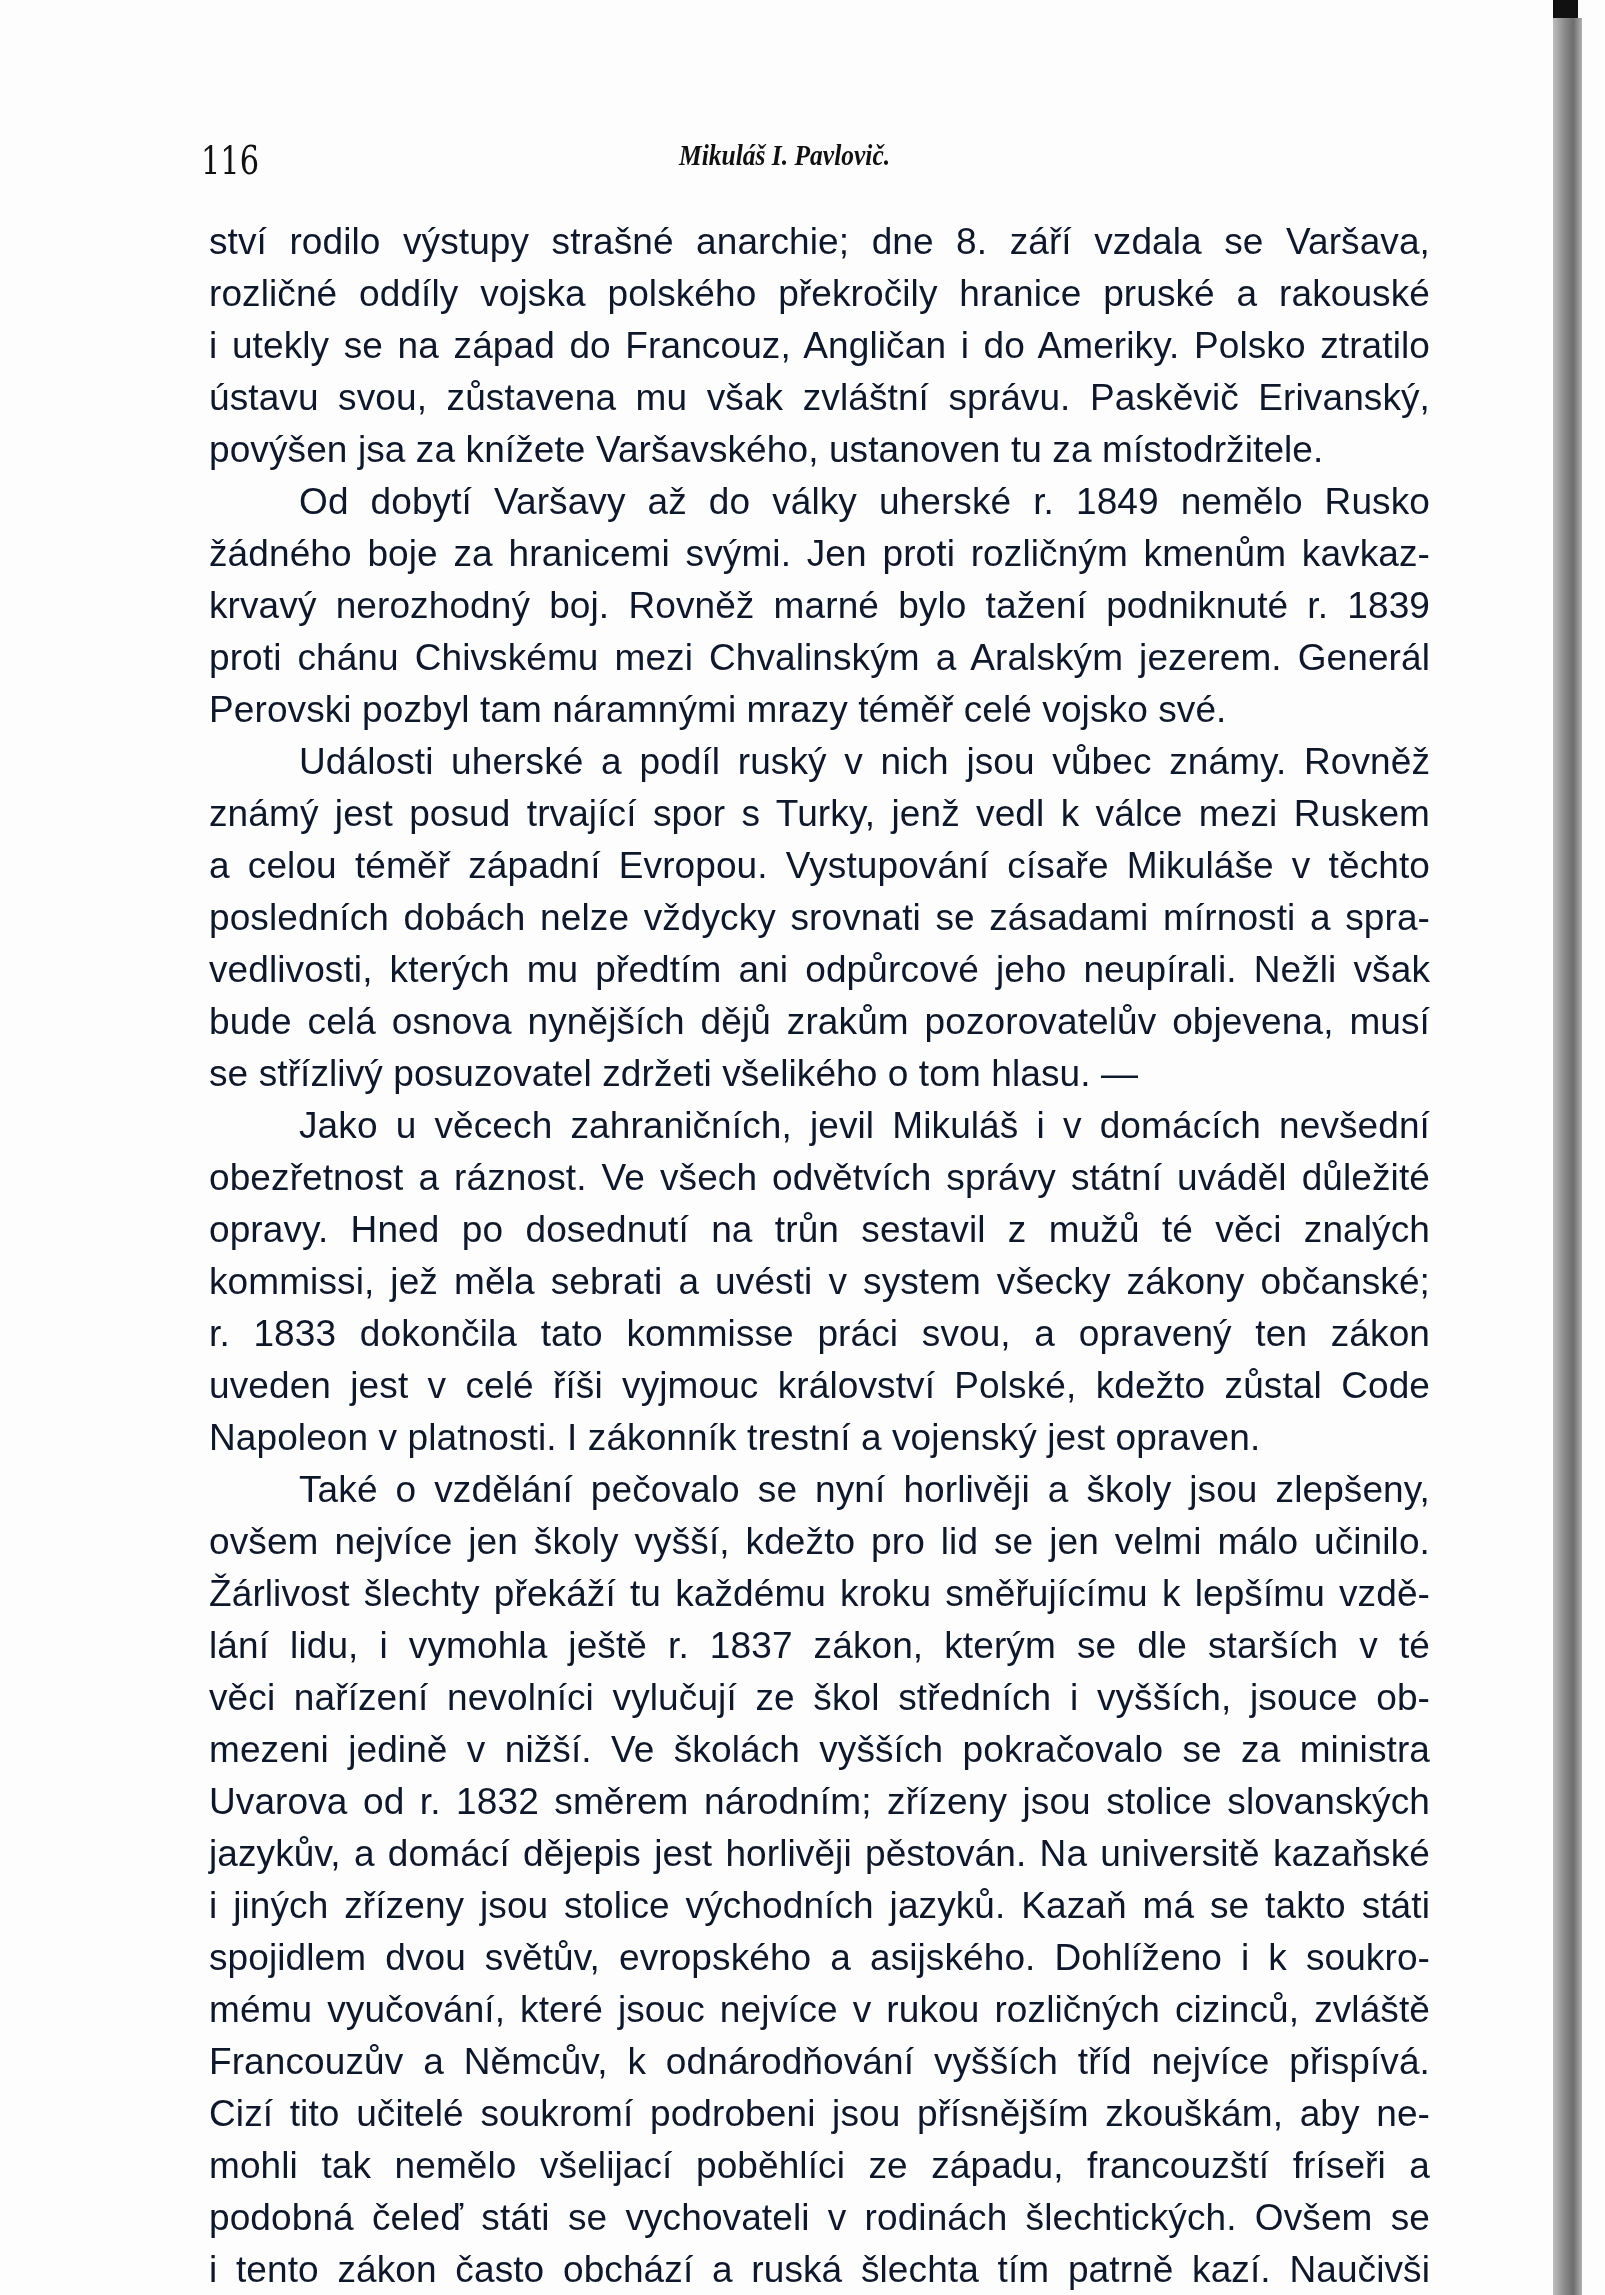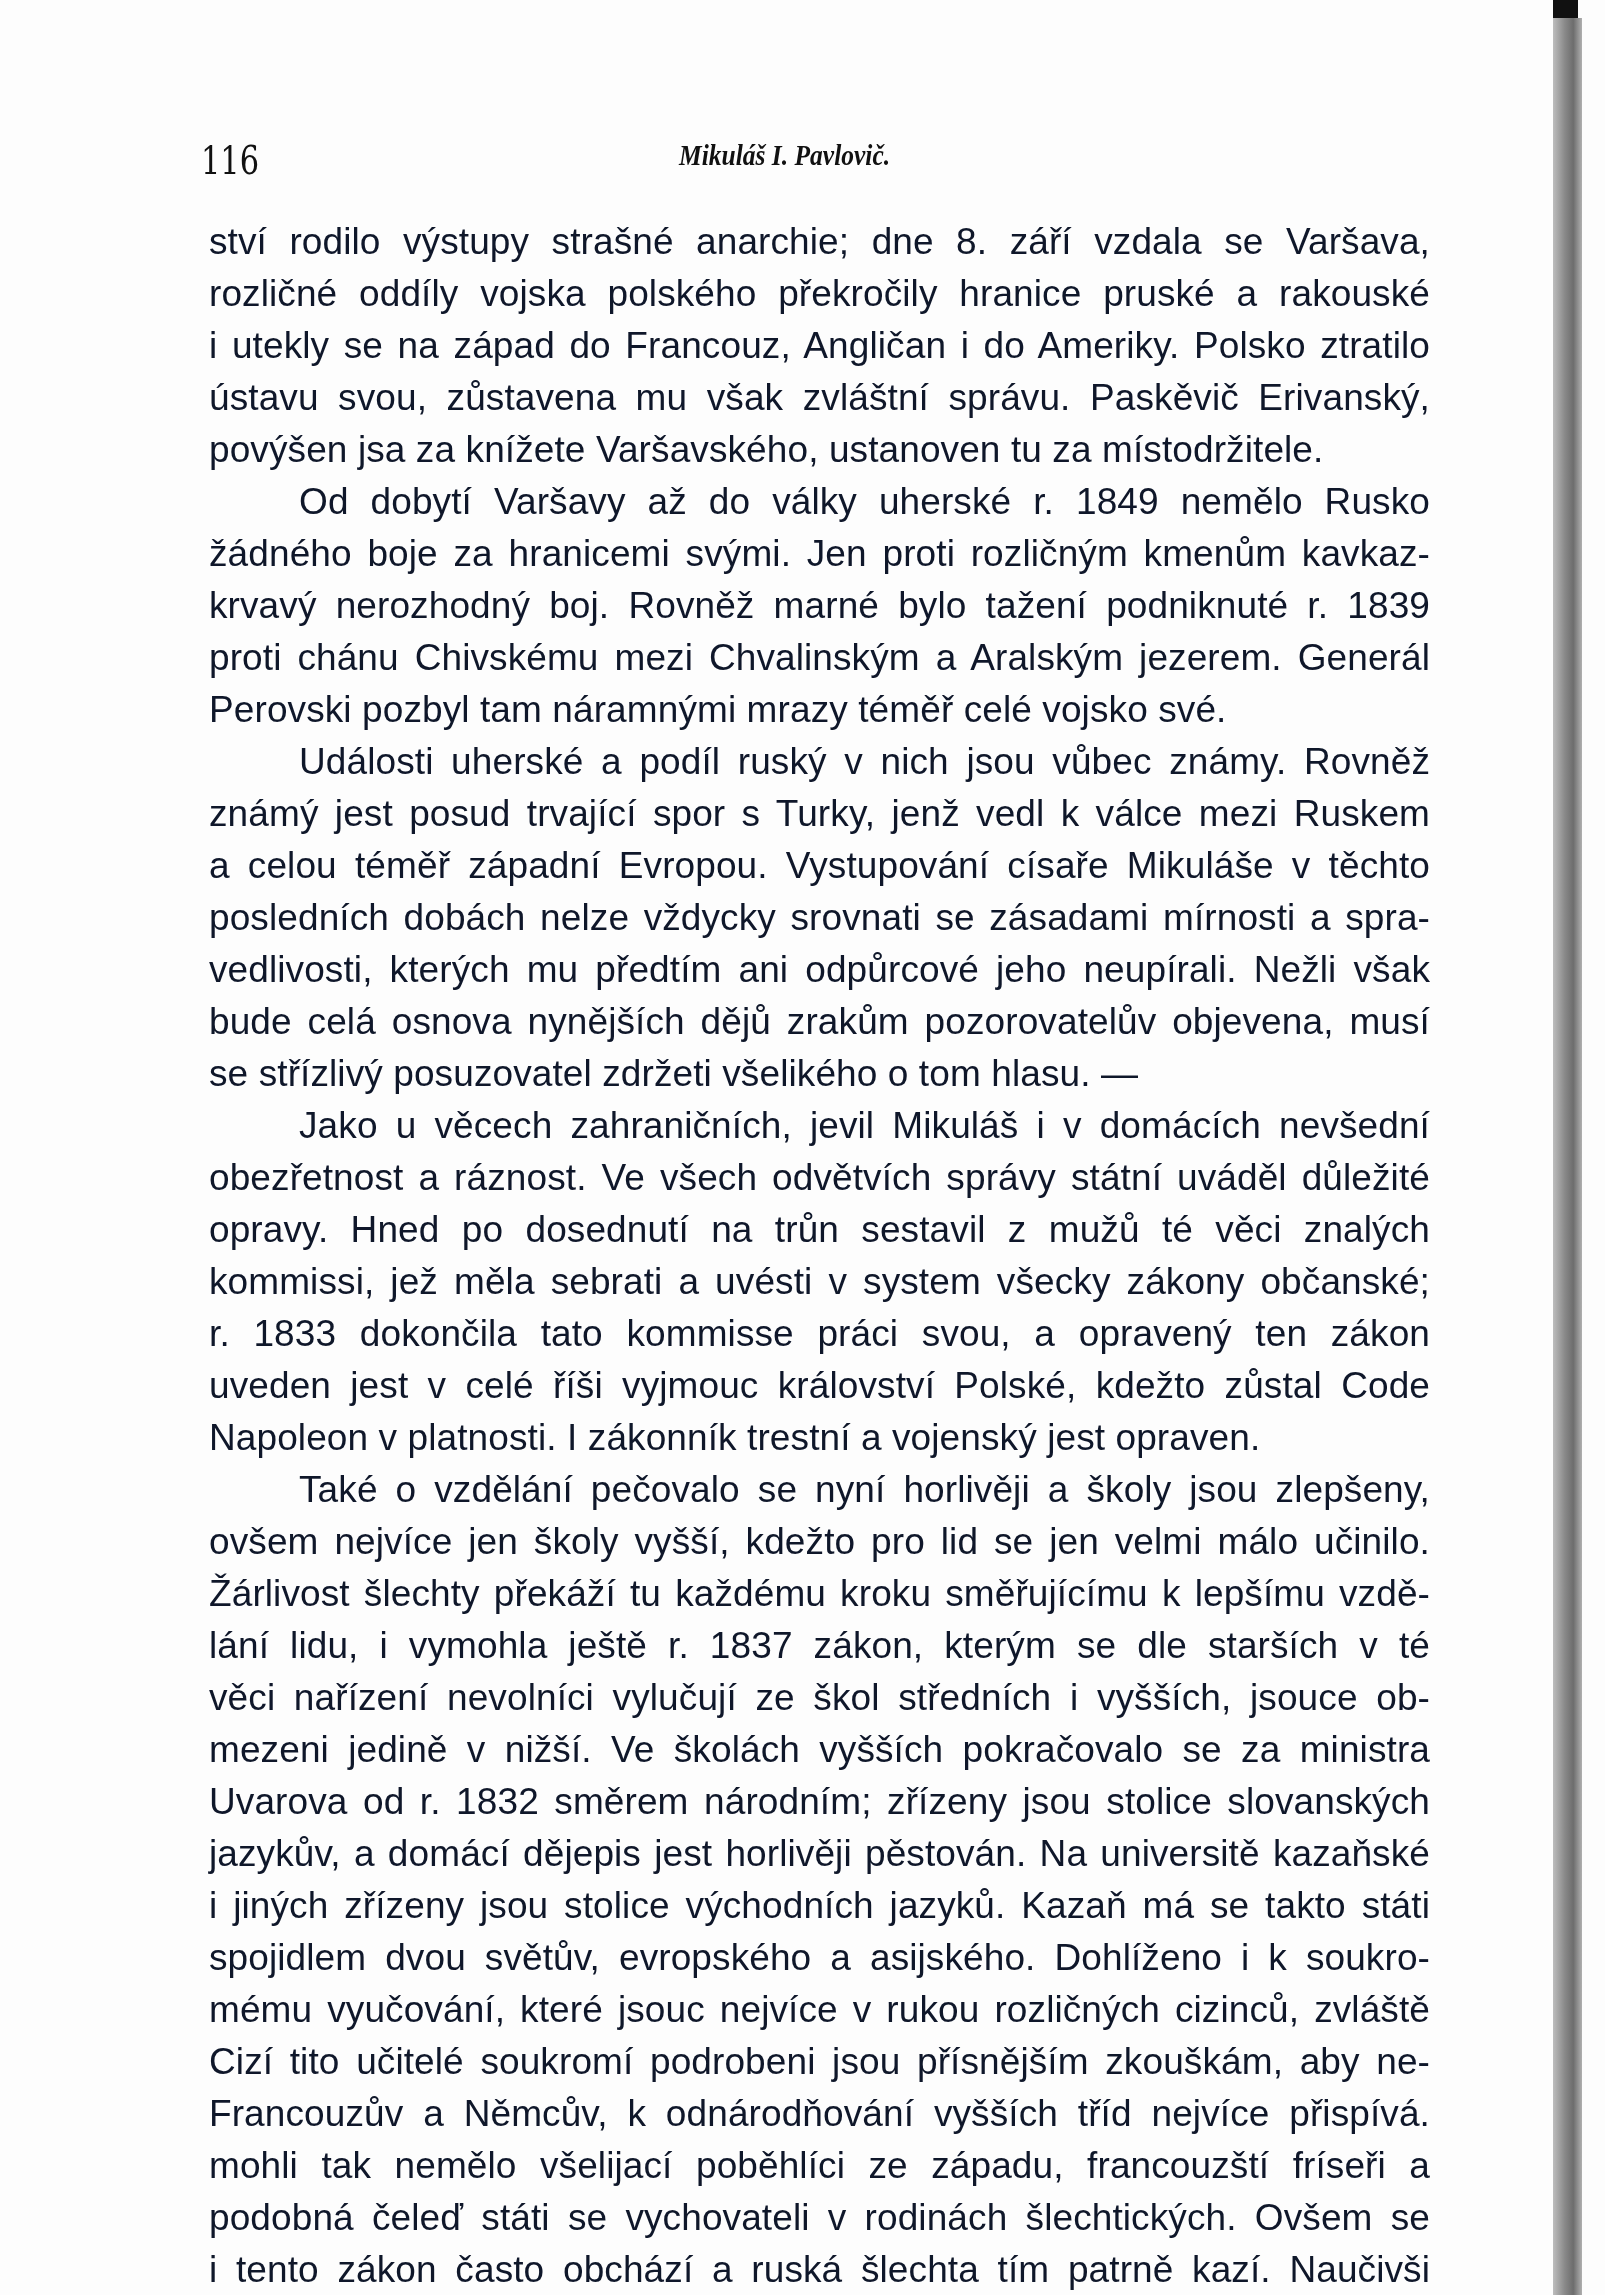--- a/index.html
+++ b/index.html
@@ -58,20 +58,20 @@
       <span class="line">ovšem nejvíce jen školy vyšší, kdežto pro lid se jen velmi málo učinilo.</span>
       <span class="line">Žárlivost šlechty překáží tu každému kroku směřujícímu k lepšímu vzdě-</span>
       <span class="line">lání lidu, i vymohla ještě r. 1837 zákon, kterým se dle starších v té</span>
       <span class="line">věci nařízení nevolníci vylučují ze škol středních i vyšších, jsouce ob-</span>
       <span class="line">mezeni jedině v nižší. Ve školách vyšších pokračovalo se za ministra</span>
       <span class="line">Uvarova od r. 1832 směrem národním; zřízeny jsou stolice slovanských</span>
       <span class="line">jazykův, a domácí dějepis jest horlivěji pěstován. Na universitě kazaňské</span>
       <span class="line">i jiných zřízeny jsou stolice východních jazyků. Kazaň má se takto státi</span>
       <span class="line">spojidlem dvou světův, evropského a asijského. Dohlíženo i k soukro-</span>
       <span class="line">mému vyučování, které jsouc nejvíce v rukou rozličných cizinců, zvláště</span>
+      <span class="line">Francouzův a Němcův, k odnárodňování vyšších tříd nejvíce přispívá.</span>
       <span class="line">Cizí tito učitelé soukromí podrobeni jsou přísnějším zkouškám, aby ne-</span>
-      <span class="line">Francouzův a Němcův, k odnárodňování vyšších tříd nejvíce přispívá.</span>
       <span class="line">mohli tak nemělo všelijací poběhlíci ze západu, francouzští fríseři a</span>
       <span class="line">podobná čeleď státi se vychovateli v rodinách šlechtických. Ovšem se</span>
       <span class="line">i tento zákon často obchází a ruská šlechta tím patrně kazí. Naučivši</span>
     </div>
 </div>
 
 
 </body></html>

